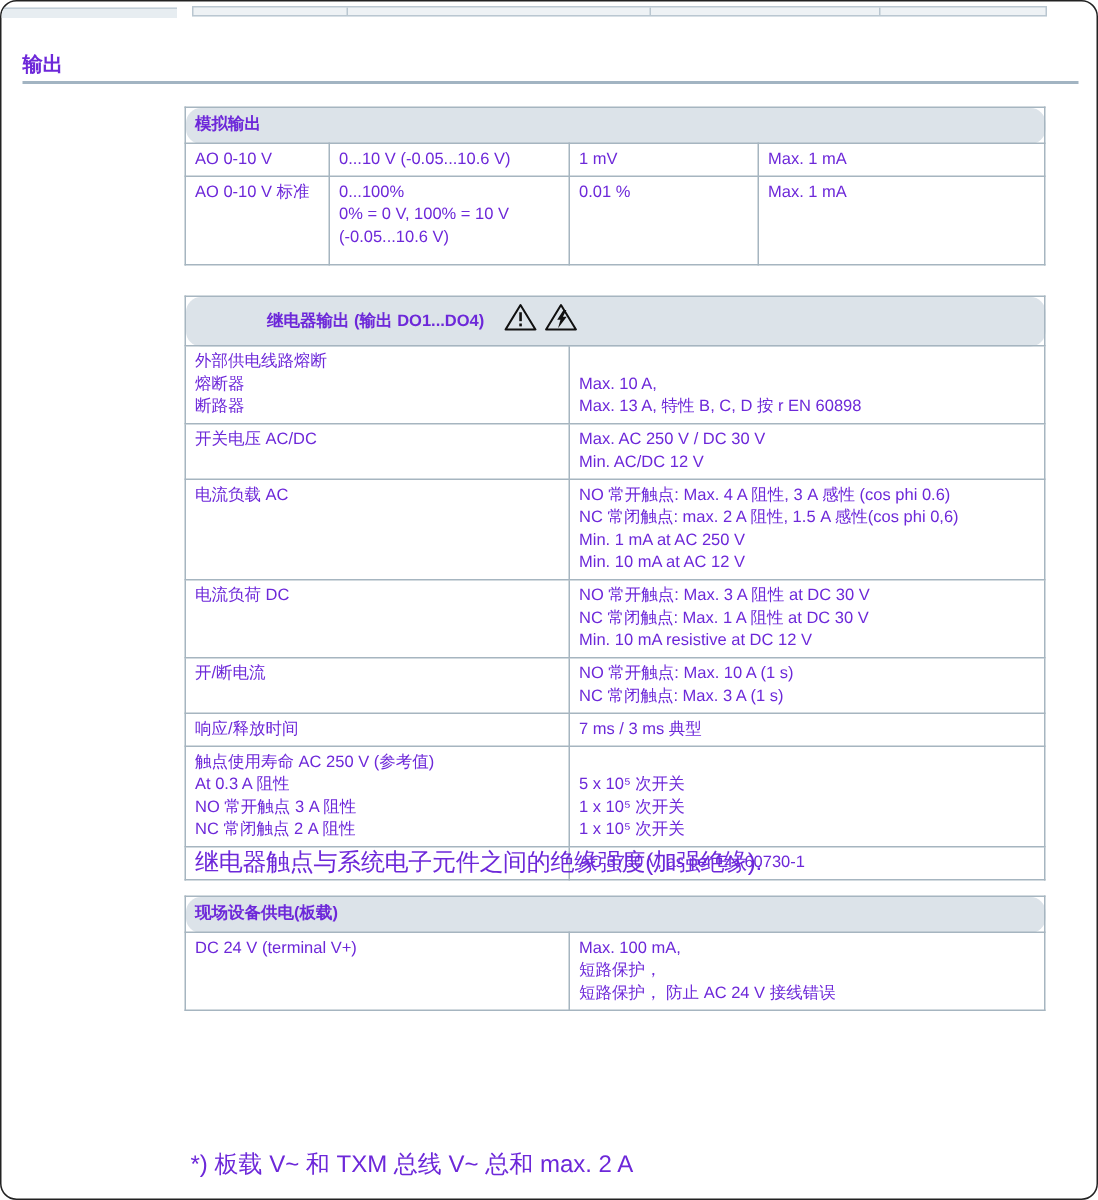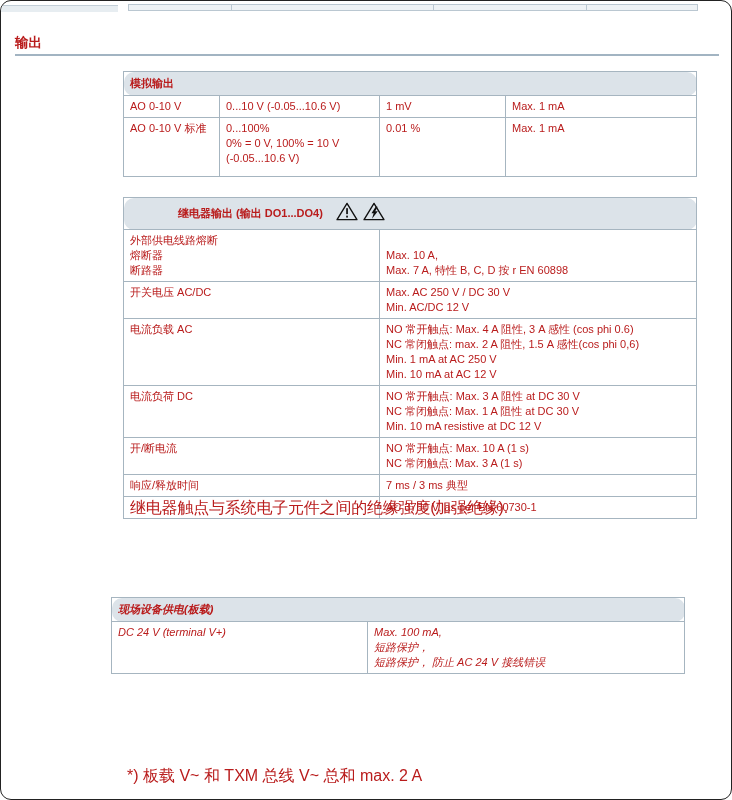--- a/index.html
+++ b/index.html
@@ -1,19 +1,19 @@
 <!DOCTYPE html>
 <html><head>
 <meta charset="utf-8">
 <style>
   html,body { margin:0; padding:0; background:#fff; }
   .page {
     position:relative; width:732px; height:800px; box-sizing:border-box;
     background:#fff; border:1.5px solid #222; border-radius:11px; overflow:hidden;
-    font-family:"Liberation Sans", sans-serif; color:#b91c1c;
+    font-family:"Liberation Sans", sans-serif; color:#6d28d9;
   }
   
   .top-strip { position:absolute; top:3px; left:0; width:732px; height:7px; }
   .strip-seg-a { position:absolute; left:0; top:1px; width:117px; height:6px;
     background:#e7edf1; border-top:1px solid #c2ced7; }
   .strip-tbl { position:absolute; left:127px; top:0; width:570px; height:7px;
     display:flex; border:1px solid #bac7d1; background:#eef2f5; box-sizing:border-box; }
   .strip-cell { height:100%; box-sizing:border-box; border-right:1px solid #bac7d1; }
   .strip-cell:last-child { border-right:none; }
 
@@ -27,21 +27,21 @@
   tr.title-row td { background:#dce3e9; font-weight:bold; padding:4px 6px;border-radius:10px; }
   tr.head-row td { background:#dce3e9; font-weight:bold; }
   .pre { white-space:pre-line; }
   .lh18 td { line-height:18px;margin-left:23px; }
   .lh20 td { line-height:20px; }
   .pad-b td { padding-bottom:16px; }
   .tight { font-size:16px; white-space:nowrap; letter-spacing:-0.2px; }
 
   .t-analog { position:absolute; left:122px; top:70px; }
   .t-relay  { position:absolute; left:122px; top:196px; }
-  .t-onboard{ position:absolute; left:110px; top:596px;font-style:italic; }
+  .t-onboard{ position:absolute; left:122px; top:596px; }
   .t-txm    { position:absolute; left:122px; top:714px; }
   .footnote { position:absolute; left:126px; top:765px; font-size:16px; }
 
   .title-flex { display:flex; align-items:center; gap:5px; }
   .title-flex .ttl { margin-right:8px;padding-left:48px; }
   .warn-icon { display:inline-block; }
 </style>
 </head>
 <body>
 
@@ -113,21 +113,21 @@
           </span>
         </div>
       </td>
     </tr>
     <tr>
       <td class="pre">外部供电线路熔断
 熔断器
 断路器</td>
       <td class="pre">
 Max. 10 A,
-Max. 7 A, 特性 B, C, D 按 r EN 60898</td>
+Max. 13 A, 特性 B, C, D 按 r EN 60898</td>
     </tr>
     <tr>
       <td class="pre">开关电压 AC/DC</td>
       <td class="pre">Max. AC 250 V / DC 30 V
 Min. AC/DC 12 V</td>
     </tr>
     <tr>
       <td class="pre">电流负载 AC</td>
       <td class="pre">NO 常开触点: Max. 4 A 阻性, 3 A 感性 (cos phi 0.6)
 NC 常闭触点: max. 2 A 阻性, 1.5 A 感性(cos phi 0,6)
@@ -141,20 +141,30 @@
 Min. 10 mA resistive at DC 12 V</td>
     </tr>
     <tr class="lh18">
       <td class="pre">开/断电流</td>
       <td class="pre">NO 常开触点: Max. 10 A (1 s)
 NC 常闭触点: Max. 3 A (1 s)</td>
     </tr>
     <tr>
       <td class="pre">响应/释放时间</td>
       <td class="pre">7 ms / 3 ms 典型</td>
+    </tr>
+    <tr class="pad-b">
+      <td class="pre">触点使用寿命 AC 250 V (参考值)
+At 0.3 A 阻性
+NO 常开触点  3 A 阻性
+NC 常闭触点  2 A 阻性</td>
+      <td class="pre">
+5 x 10⁵ 次开关
+1 x 10⁵ 次开关
+1 x 10⁵ 次开关</td>
     </tr>
     <tr>
       <td class="pre tight">继电器触点与系统电子元件之间的绝缘强度(加强绝缘).</td>
       <td class="pre">AC 3750 V, as per EN 60730-1</td>
     </tr>
   </tbody>
     </table>
 
   <table class="doc t-onboard">
     <colgroup>

